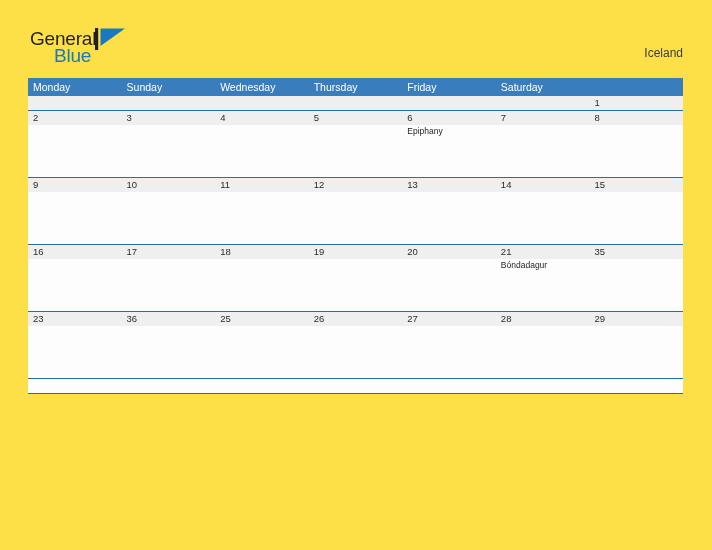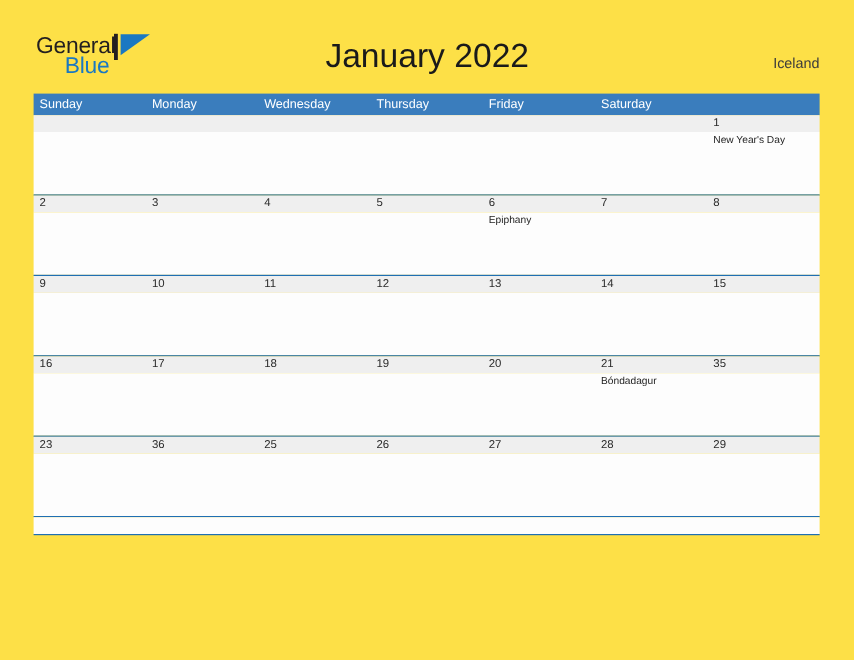--- a/index.html
+++ b/index.html
@@ -169,57 +169,45 @@
       <span class="logo-general">General</span>
       <span class="logo-blue">Blue</span>
       <span class="logo-mark">
         <svg width="32" height="22" viewBox="0 0 32 22" xmlns="http://www.w3.org/2000/svg">
           <rect x="0" y="0" width="3.2" height="22" fill="#231f20"></rect>
           <polygon points="5.5,0.5 30,0.5 5.5,18" fill="#1a78c2"></polygon>
         </svg>
       </span>
     </div>
 
-    <div class="cal-title">January 2022</div>
 
     <div class="country">Iceland</div>
   </div>
 
   <div class="calendar">
 
     <div class="weekdays" id="weekday-header-row">
+        <div class="weekday">Monday</div>
         <div class="weekday">Sunday</div>
-        <div class="weekday">Monday</div>
         <div class="weekday">Wednesday</div>
         <div class="weekday">Thursday</div>
         <div class="weekday">Friday</div>
         <div class="weekday">Saturday</div>
       </div>
 
     <div id="weeks-container">
         <div class="week">
           <div class="week-dates">
             <div class="daynum empty"></div>
             <div class="daynum empty"></div>
             <div class="daynum empty"></div>
             <div class="daynum empty"></div>
             <div class="daynum empty"></div>
             <div class="daynum empty"></div>
             <div class="daynum">1</div>
-          </div>
-          <div class="week-events">
-            <div class="event-cell"></div>
-            <div class="event-cell"></div>
-            <div class="event-cell"></div>
-            <div class="event-cell"></div>
-            <div class="event-cell"></div>
-            <div class="event-cell"></div>
-            <div class="event-cell">
-              <div class="event">New Year's Day</div>
-            </div>
           </div>
         </div>
         <div class="week">
           <div class="week-dates">
             <div class="daynum">2</div>
             <div class="daynum">3</div>
             <div class="daynum">4</div>
             <div class="daynum">5</div>
             <div class="daynum">6</div>
             <div class="daynum">7</div>

